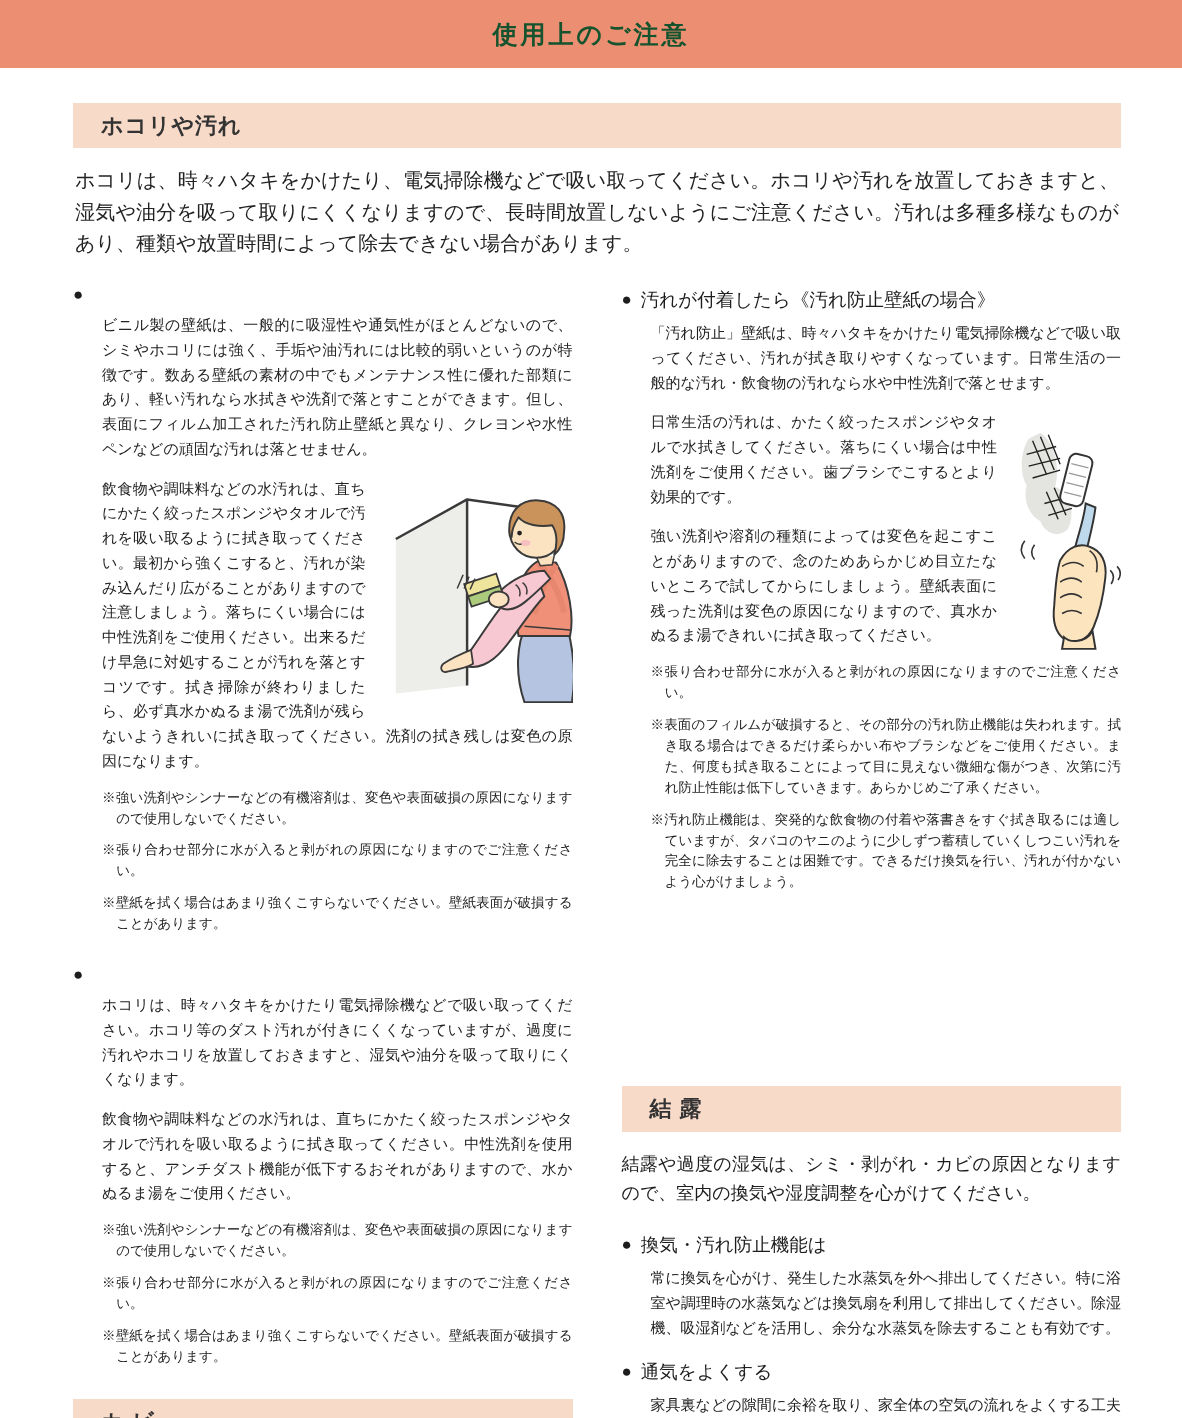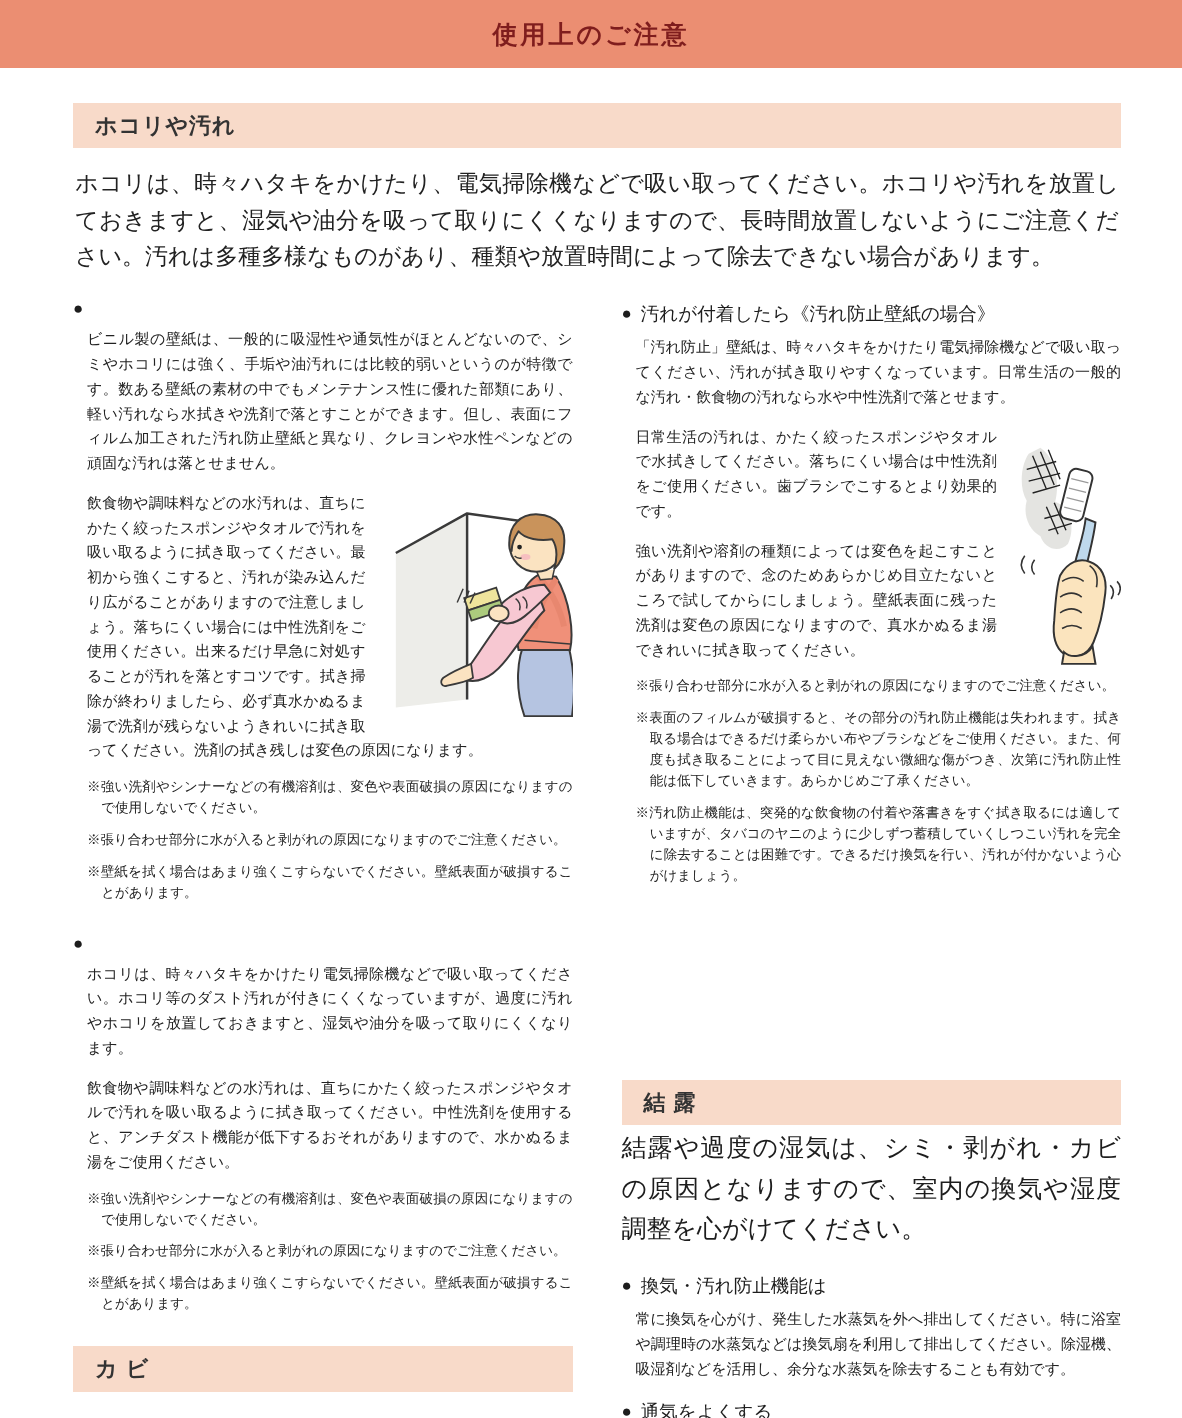--- a/index.html
+++ b/index.html
@@ -7,58 +7,58 @@
   body {
     width:1182px; height:1418px; position:relative; overflow:hidden;
     font-family:"Liberation Sans","DejaVu Sans",sans-serif;
     color:#222222;
   }
   .page-header {
     width:1182px; height:68px; background:#EB8E72;
     display:flex; align-items:center; justify-content:center;
   }
   .page-header h1 {
-    color:#7f1d1d; font-size:25px; font-weight:bold; letter-spacing:3px;
+    color:#14532d; font-size:25px; font-weight:bold; letter-spacing:3px;
   }
   .content { padding:35px 61px 0 73px; }
   .section-bar {
     background:#F8DAC9; color:#333333;
     font-size:22px; font-weight:bold; letter-spacing:1px;
-    padding:10px 22px; line-height:1.15;
+    padding:10px 28px; line-height:1.15;
   }
   .lead {
     margin:17px 2px 0 2px;
-    font-size:23px; line-height:1.58; text-align:justify;
+    font-size:20px; line-height:1.58; text-align:justify;
   }
   .columns { display:flex; gap:49px; margin-top:27px; align-items:flex-start; }
   .col { flex:1; min-width:0; }
 
   .sub-heading {
     display:flex; align-items:baseline; gap:9px;
     font-size:18.5px; font-weight:normal; color:#1d1d1d;
     margin:0 0 9px 0;
   }
   .bullet { font-size:17px; line-height:1; position:relative; top:-1px; }
-  .sub-body { margin-left:14px; }
+  .sub-body { margin-left:29px; }
   .sub-body p.body-p {
     font-size:15px; line-height:1.65; text-align:justify; margin-bottom:15px;
   }
   p.note {
     font-size:13.5px; line-height:1.55; text-align:justify;
     padding-left:1.05em; text-indent:-1.05em; margin-bottom:11px;font-family:Liberation Mono, monospace;
   }
   .wrap-block { overflow:visible; }
   .wrap-block::after { content:""; display:block; clear:both; }
   .figure-right { float:right; margin:2px 0 8px 14px; }
 
   .sub-section { margin-top:20px; }
 
   .big-section { margin-top:32px; }
   .big-lead {
-    margin-top:2px; font-size:25px; line-height:1.63; text-align:justify; color:#1d1d1d;
+    margin-top:18px; font-size:18px; line-height:1.63; text-align:justify; color:#1d1d1d;
   }
   .big-items { margin-top:24px; }
   .big-item { margin-top:18px; }
   .big-item .sub-body p.body-p { margin-bottom:6px; }
 
   .condensation { margin-top:192px; }
   .mold { margin-top:30px; }
 </style>
 </head>
 <body>

